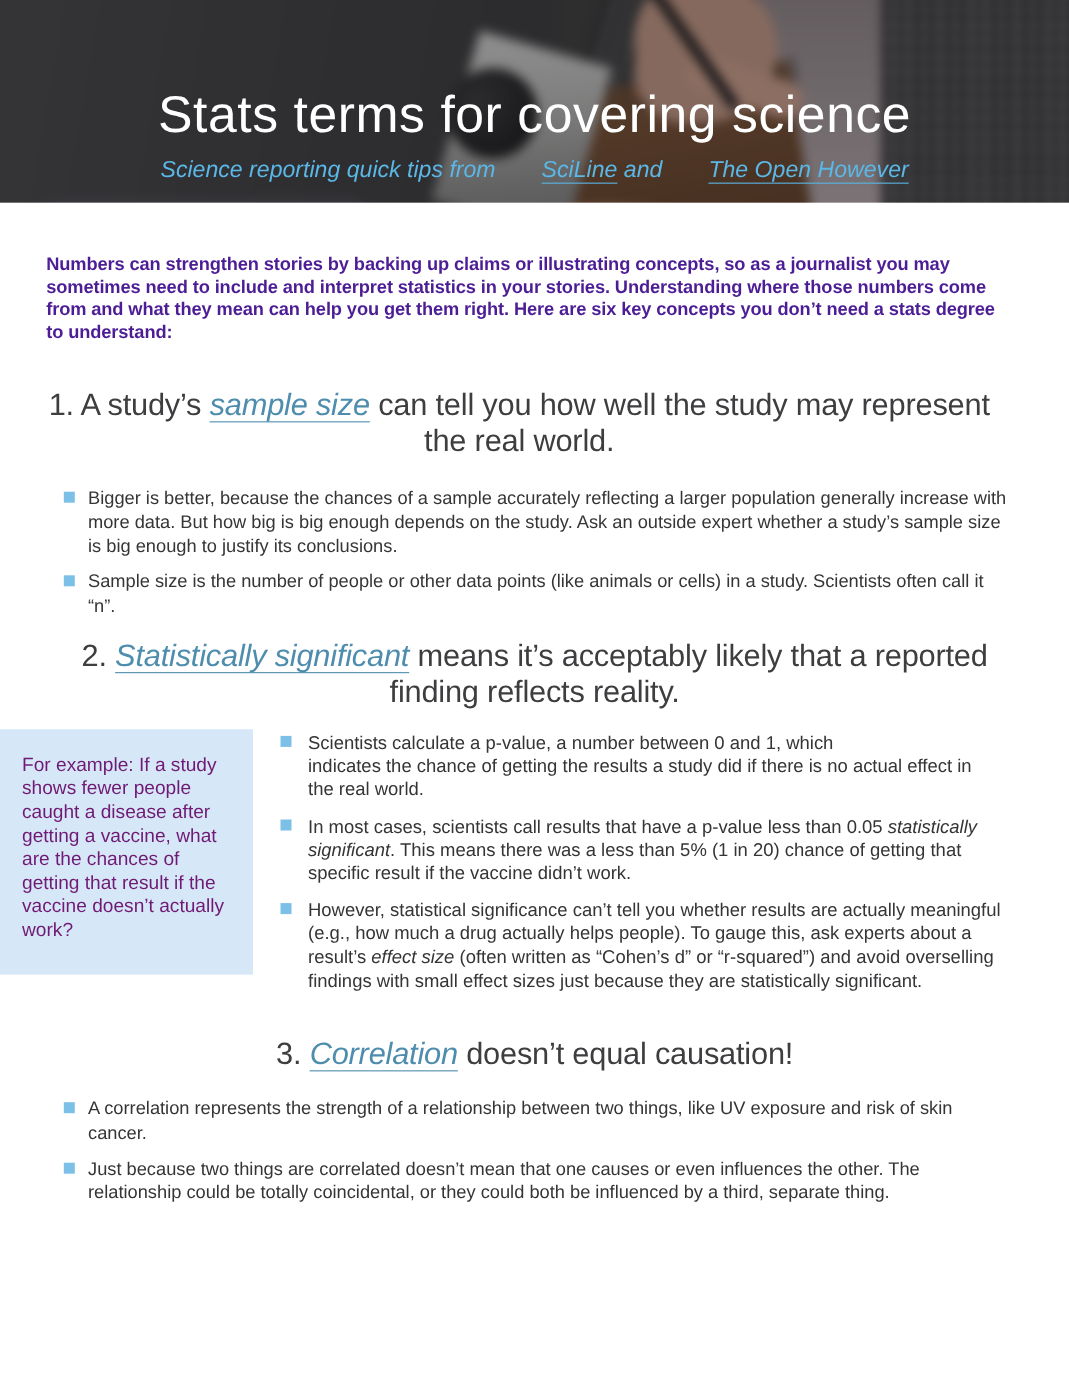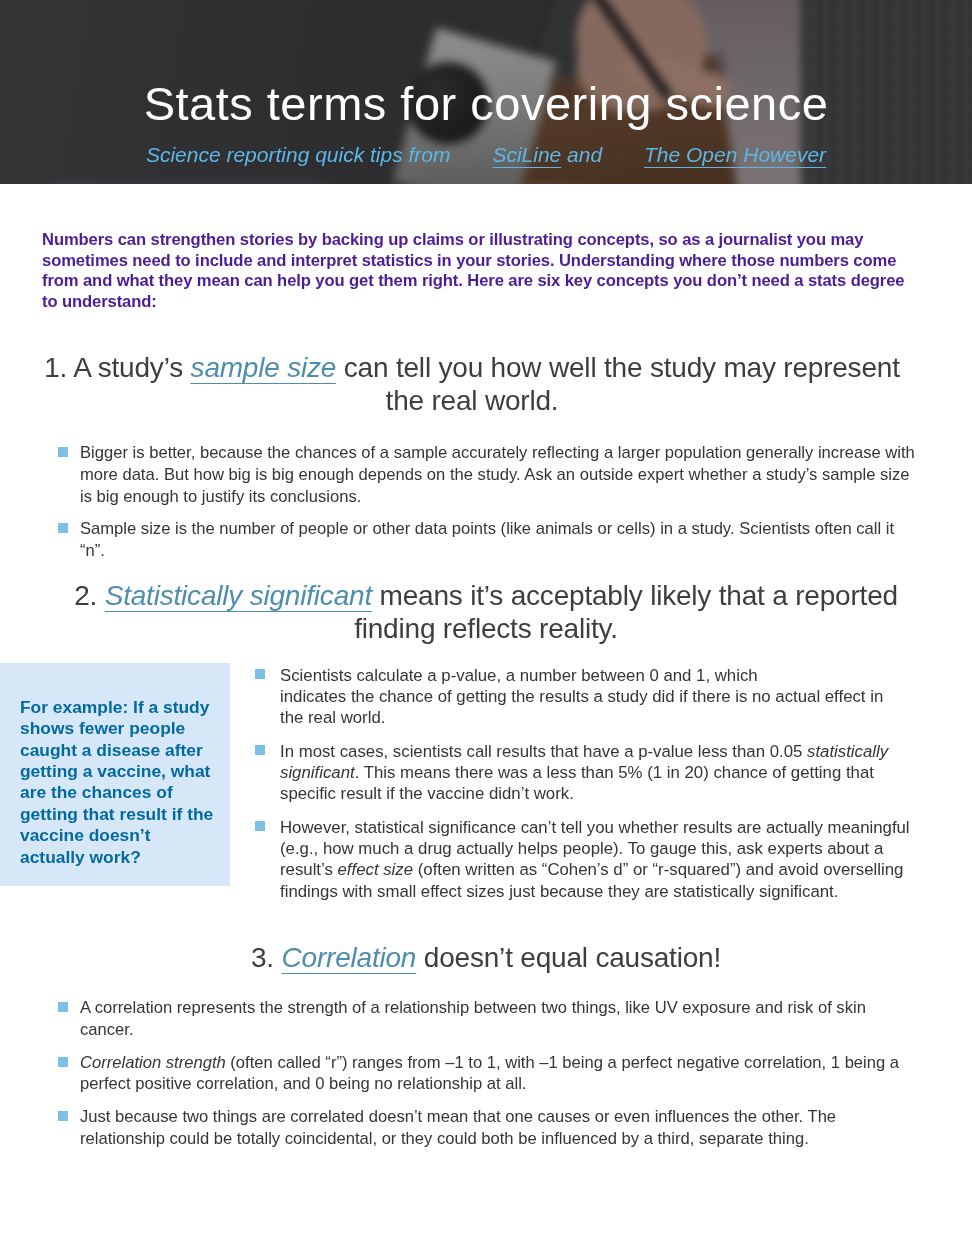--- a/index.html
+++ b/index.html
@@ -62,21 +62,21 @@
   .bullets li { position:relative; padding-left:38px; margin-bottom:11px;
     font-size:16.6px; line-height:1.32; color:#353537; max-width:880px; }
   .sq { position:absolute; left:16px; top:5px; width:10px; height:10px; background:#7cc0e7; display:block; }
 
   .s1 h2 { margin-top:40px; max-width:860px; }
   .s1 .bullets { margin-top:24px; }
 
   .s2 h2 { margin-top:18px; max-width:900px; }
   .s2-cols { display:flex; align-items:flex-start; margin-left:-42px; margin-top:17px; }
   .callout { flex-shrink:0; width:230px; height:223px; background:#d6e8f8;
-    padding:34px 16px 0 20px; font-size:17.4px; line-height:1.23; color:#0369a1;font-weight:bold; }
+    padding:22px 16px 0 20px; font-size:17.4px; line-height:1.23; color:#701a75; }
   .s2-bullets { margin-left:25px; margin-top:2px; }
   .s2-bullets li { padding-left:25px; max-width:655px; font-size:16.8px; line-height:1.27; margin-bottom:12px; }
   .s2-bullets .sq { left:0; top:4px; }
 
   .s3 h2 { margin-top:28px; }
   .s3 .bullets { margin-top:22px; }
   .dash-lines { margin-top:9px; }
   .dash-lines div { line-height:1.3; }
 
   em { font-style:italic; }
@@ -131,19 +131,18 @@
           <li><span class="sq"></span><span>However, statistical significance can’t tell you whether results are actually meaningful (e.g., how much a drug actually helps people). To gauge this, ask experts about a result’s </span><em>effect size</em><span> (often written as “Cohen’s d” or “r-squared”) and avoid overselling findings with small effect sizes just because they are statistically significant.</span></li>
         </ul>
       </div>
     </section>
 
     <section class="s3">
       <h2><span>3. </span><a href="#" class="h2-link">Correlation</a><span> doesn’t equal causation!</span></h2>
       <ul class="bullets">
         <li><span class="sq"></span><span>A correlation represents the strength of a relationship between two things, like UV exposure and risk of skin cancer.</span>
         </li>
-        <li><span class="sq"></span><em>Correlation strength</em><span> (often called “r”) ranges from –1 to 1, with –1 being a perfect negative correlation, 1 being a perfect positive correlation, and 0 being no relationship at all.</span></li>
         <li><span class="sq"></span><span>Just because two things are correlated doesn’t mean that one causes or even influences the other. The relationship could be totally coincidental, or they could both be influenced by a third, separate thing.</span></li>
       </ul>
     </section>
 
   </main>
 </div>
 
 </body></html>

